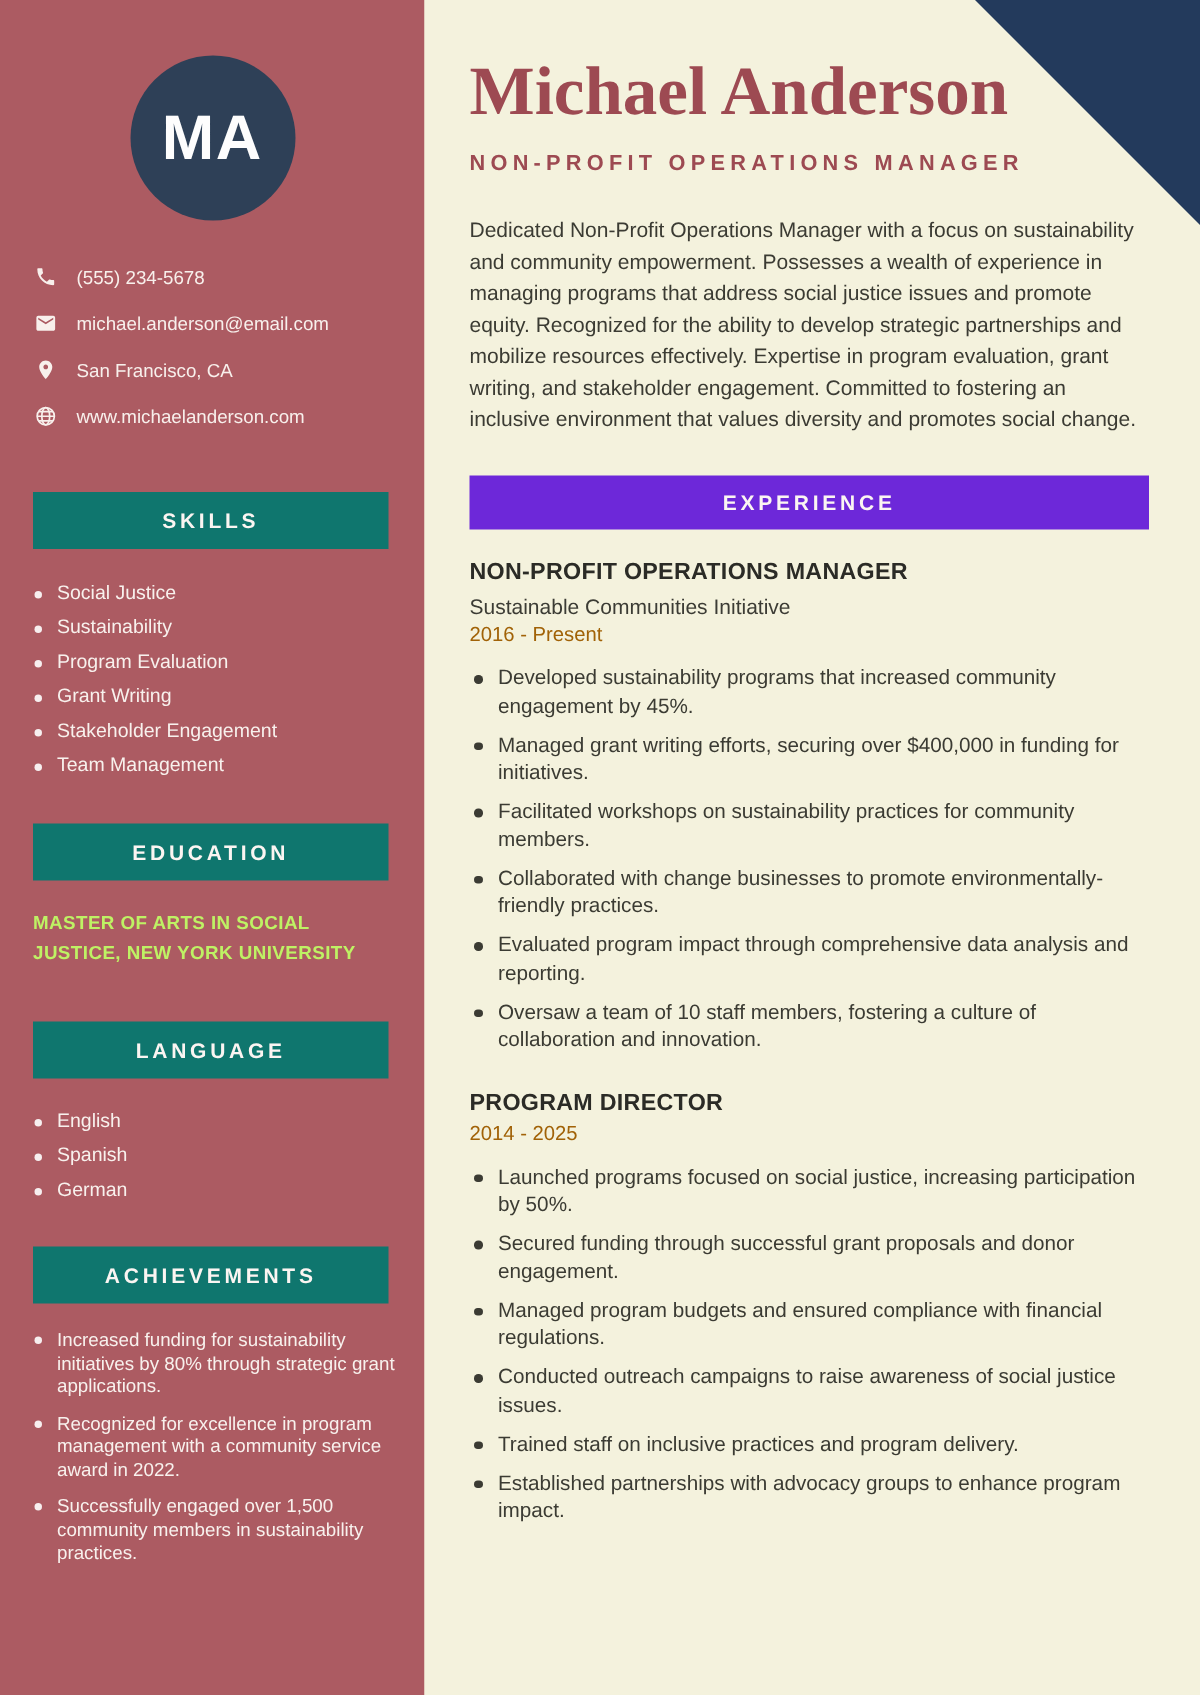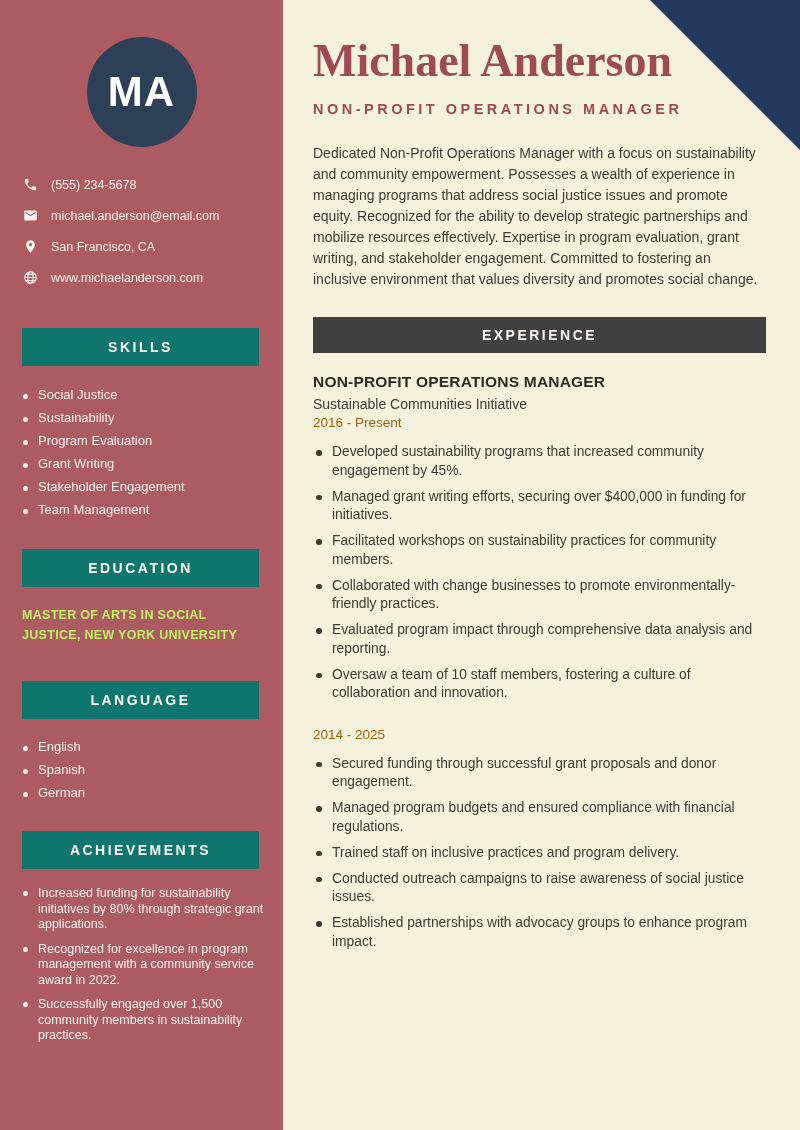--- a/index.html
+++ b/index.html
@@ -74,21 +74,21 @@
   }
   .job-subtitle {
     margin-top:16px; font-size:14.5px; font-weight:bold;
     letter-spacing:3.5px; color:#9D4A52;
   }
   .summary {
     margin-top:26px; font-size:14px; line-height:21px; color:#3B3B33;
     max-width:462px;
   }
   .exp-bar {
-    margin-top:27px; height:36px; background:#404040;
+    margin-top:27px; height:36px; background:#6d28d9;
     display:flex; align-items:center; justify-content:center;
     font-size:14px; font-weight:bold; letter-spacing:2.5px; color:#FBF5F2;
   }
   .job { margin-top:20px; }
   .job + .job { margin-top:24px; }
   .job-role {
     font-size:15.5px; font-weight:bold; letter-spacing:.2px; color:#2B2B26;
   }
   .job-company { margin-top:5px; font-size:14px; color:#3C3C35; }
   .job-dates { margin-top:3px; font-size:13.5px; color:#a16207; }
@@ -197,22 +197,24 @@
       <li>Developed sustainability programs that increased community engagement by 45%.</li>
       <li>Managed grant writing efforts, securing over $400,000 in funding for initiatives.</li>
       <li>Facilitated workshops on sustainability practices for community members.</li>
       <li>Collaborated with change businesses to promote environmentally-friendly practices.</li>
       <li>Evaluated program impact through comprehensive data analysis and reporting.</li>
       <li>Oversaw a team of 10 staff members, fostering a culture of collaboration and innovation.</li>
     </ul>
   </section>
 
   <section class="job">
+    <div class="job-role">PROGRAM DIRECTOR</div>
     <div class="job-dates">2014 - 2025</div>
     <ul class="job-bullets">
+      <li>Launched programs focused on social justice, increasing participation by 50%.</li>
       <li>Secured funding through successful grant proposals and donor engagement.</li>
       <li>Managed program budgets and ensured compliance with financial regulations.</li>
+      <li>Conducted outreach campaigns to raise awareness of social justice issues.</li>
       <li>Trained staff on inclusive practices and program delivery.</li>
-      <li>Conducted outreach campaigns to raise awareness of social justice issues.</li>
       <li>Established partnerships with advocacy groups to enhance program impact.</li>
     </ul>
   </section>
 </main>
 
 </body></html>

